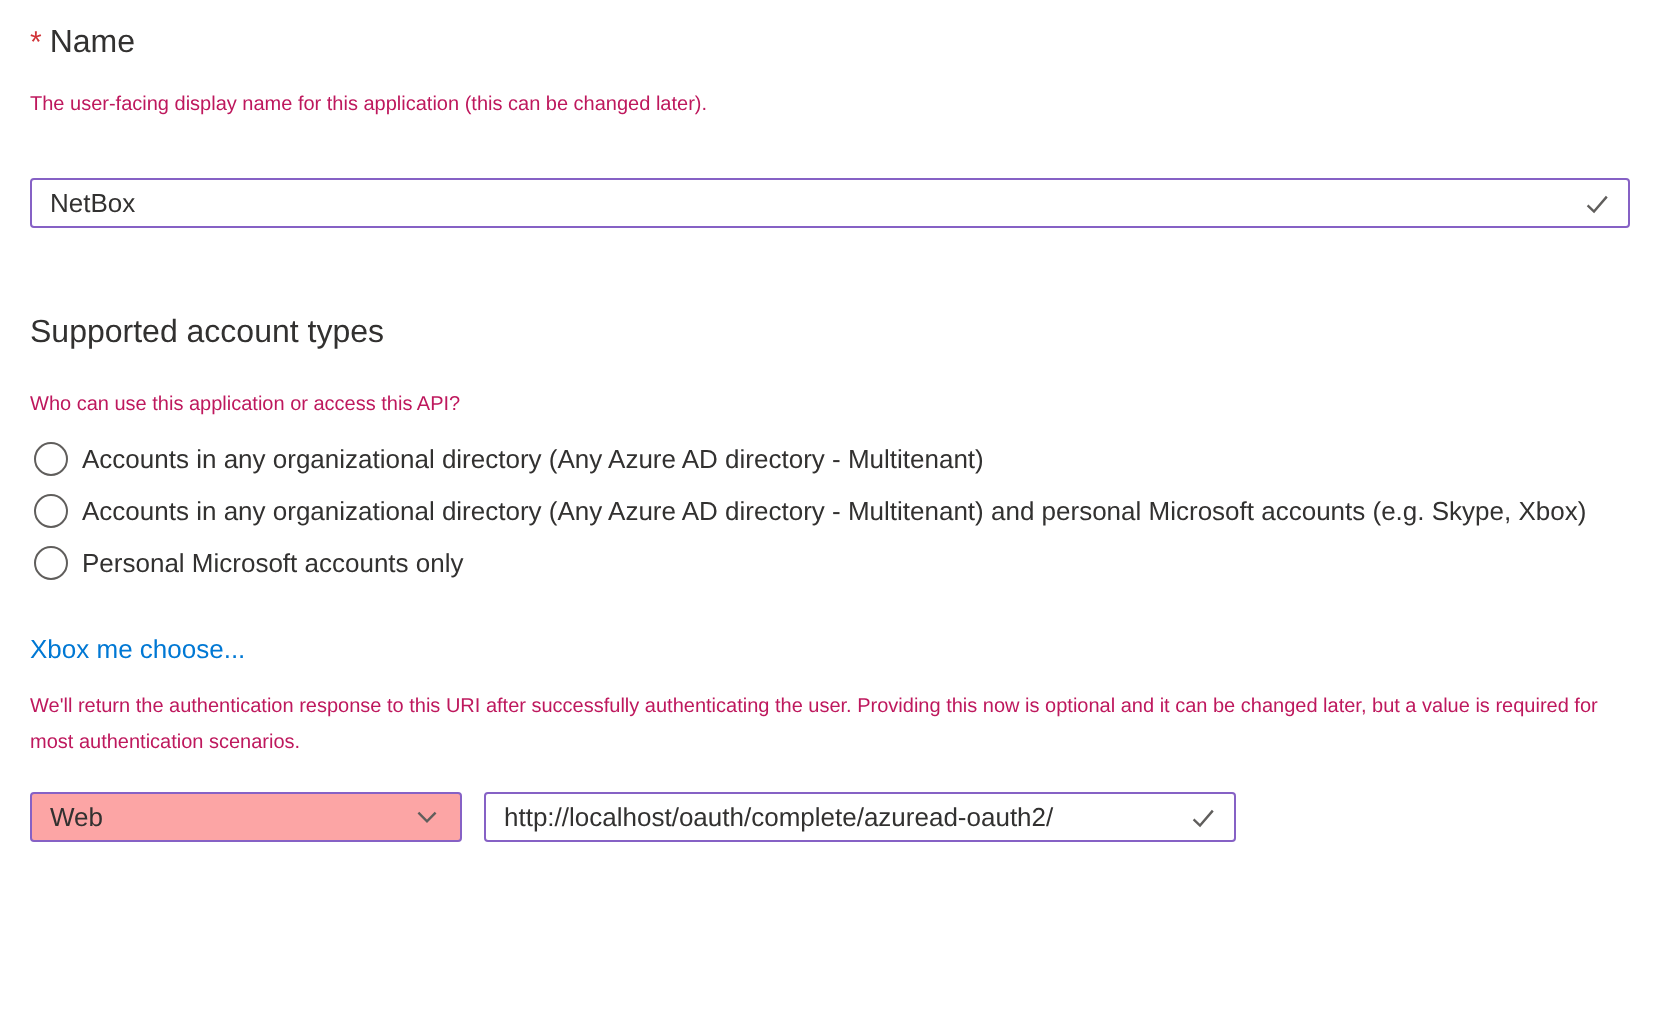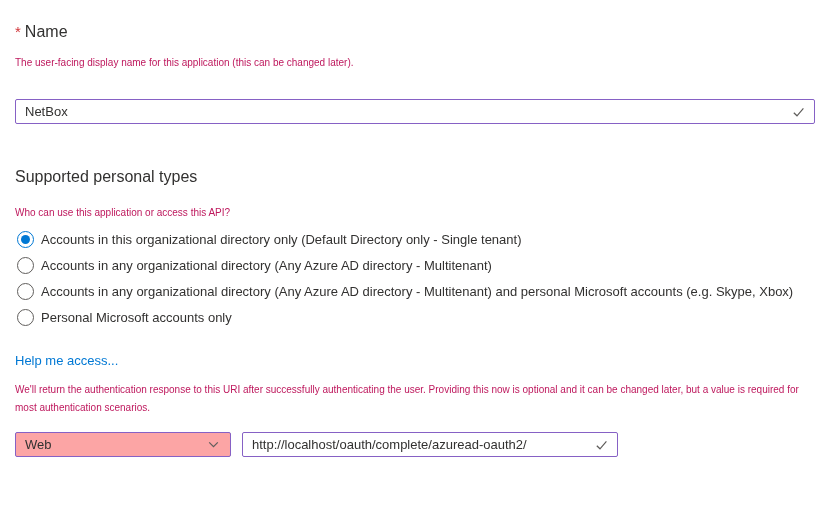--- a/index.html
+++ b/index.html
@@ -3,21 +3,21 @@
 <meta charset="utf-8">
 <style>
   * { margin: 0; padding: 0; box-sizing: border-box; }
   html, body {
     width: 829px; height: 516px;
     background: #ffffff;
     font-family: "Liberation Sans", "DejaVu Sans", sans-serif;
     color: #323130;
     overflow: hidden;
   }
-  .page { padding: 22px 14px 0 15px; }
+  .page { padding: 12px 14px 0 15px; }
 
   .section-title {
     font-size: 16px;
     line-height: 20px;
     font-weight: 400;
     color: #323130;
   }
   .required-asterisk { color: #d13438; margin-right: 4px; font-size: 15px; }
 
   .desc {
@@ -133,46 +133,40 @@
   <div class="input-wrap name-input-wrap">
     <input class="text-field" type="text" value="NetBox" style="">
     <span class="check-icon">
       <svg width="15" height="15" viewBox="0 0 15 15" fill="none">
         <path d="M2.8 8.2 L6 11.3 L12.4 3.8" stroke="#605e5c" stroke-width="1.2" fill="none"></path>
       </svg>
     </span>
   </div>
 
   
-  <div class="section-title account-title">Supported personal types</div>
+  <div class="section-title account-title">Supported account types</div>
 
   <div class="desc question">Who can use this application or access this API?</div>
 
   <div class="radio-group">
-    <div class="radio-row">
-      <span class="radio-outer selected">
-          <span class="radio-dot"></span>
-        </span>
-      <span class="radio-label">Accounts in this organizational directory only (Default Directory only - Single tenant)</span>
-    </div>
     <div class="radio-row">
       <span class="radio-outer"></span>
       <span class="radio-label">Accounts in any organizational directory (Any Azure AD directory - Multitenant)</span>
     </div>
     <div class="radio-row">
       <span class="radio-outer"></span>
       <span class="radio-label">Accounts in any organizational directory (Any Azure AD directory - Multitenant) and personal Microsoft accounts (e.g. Skype, Xbox)</span>
     </div>
     <div class="radio-row">
       <span class="radio-outer"></span>
       <span class="radio-label">Personal Microsoft accounts only</span>
     </div>
   </div>
 
-  <a class="help-link">Help me access...</a>
+  <a class="help-link">Xbox me choose...</a>
 
   
 
   <div class="desc redirect-desc">We'll return the authentication response to this URI after successfully authenticating the user. Providing this now is optional and it can be changed later, but a value is required for most authentication scenarios.</div>
 
   <div class="uri-row">
     <div class="platform-select">
       <span>Web</span>
       <span class="chevron" style="display:flex;">
         <svg width="13" height="13" viewBox="0 0 13 13" fill="none">

